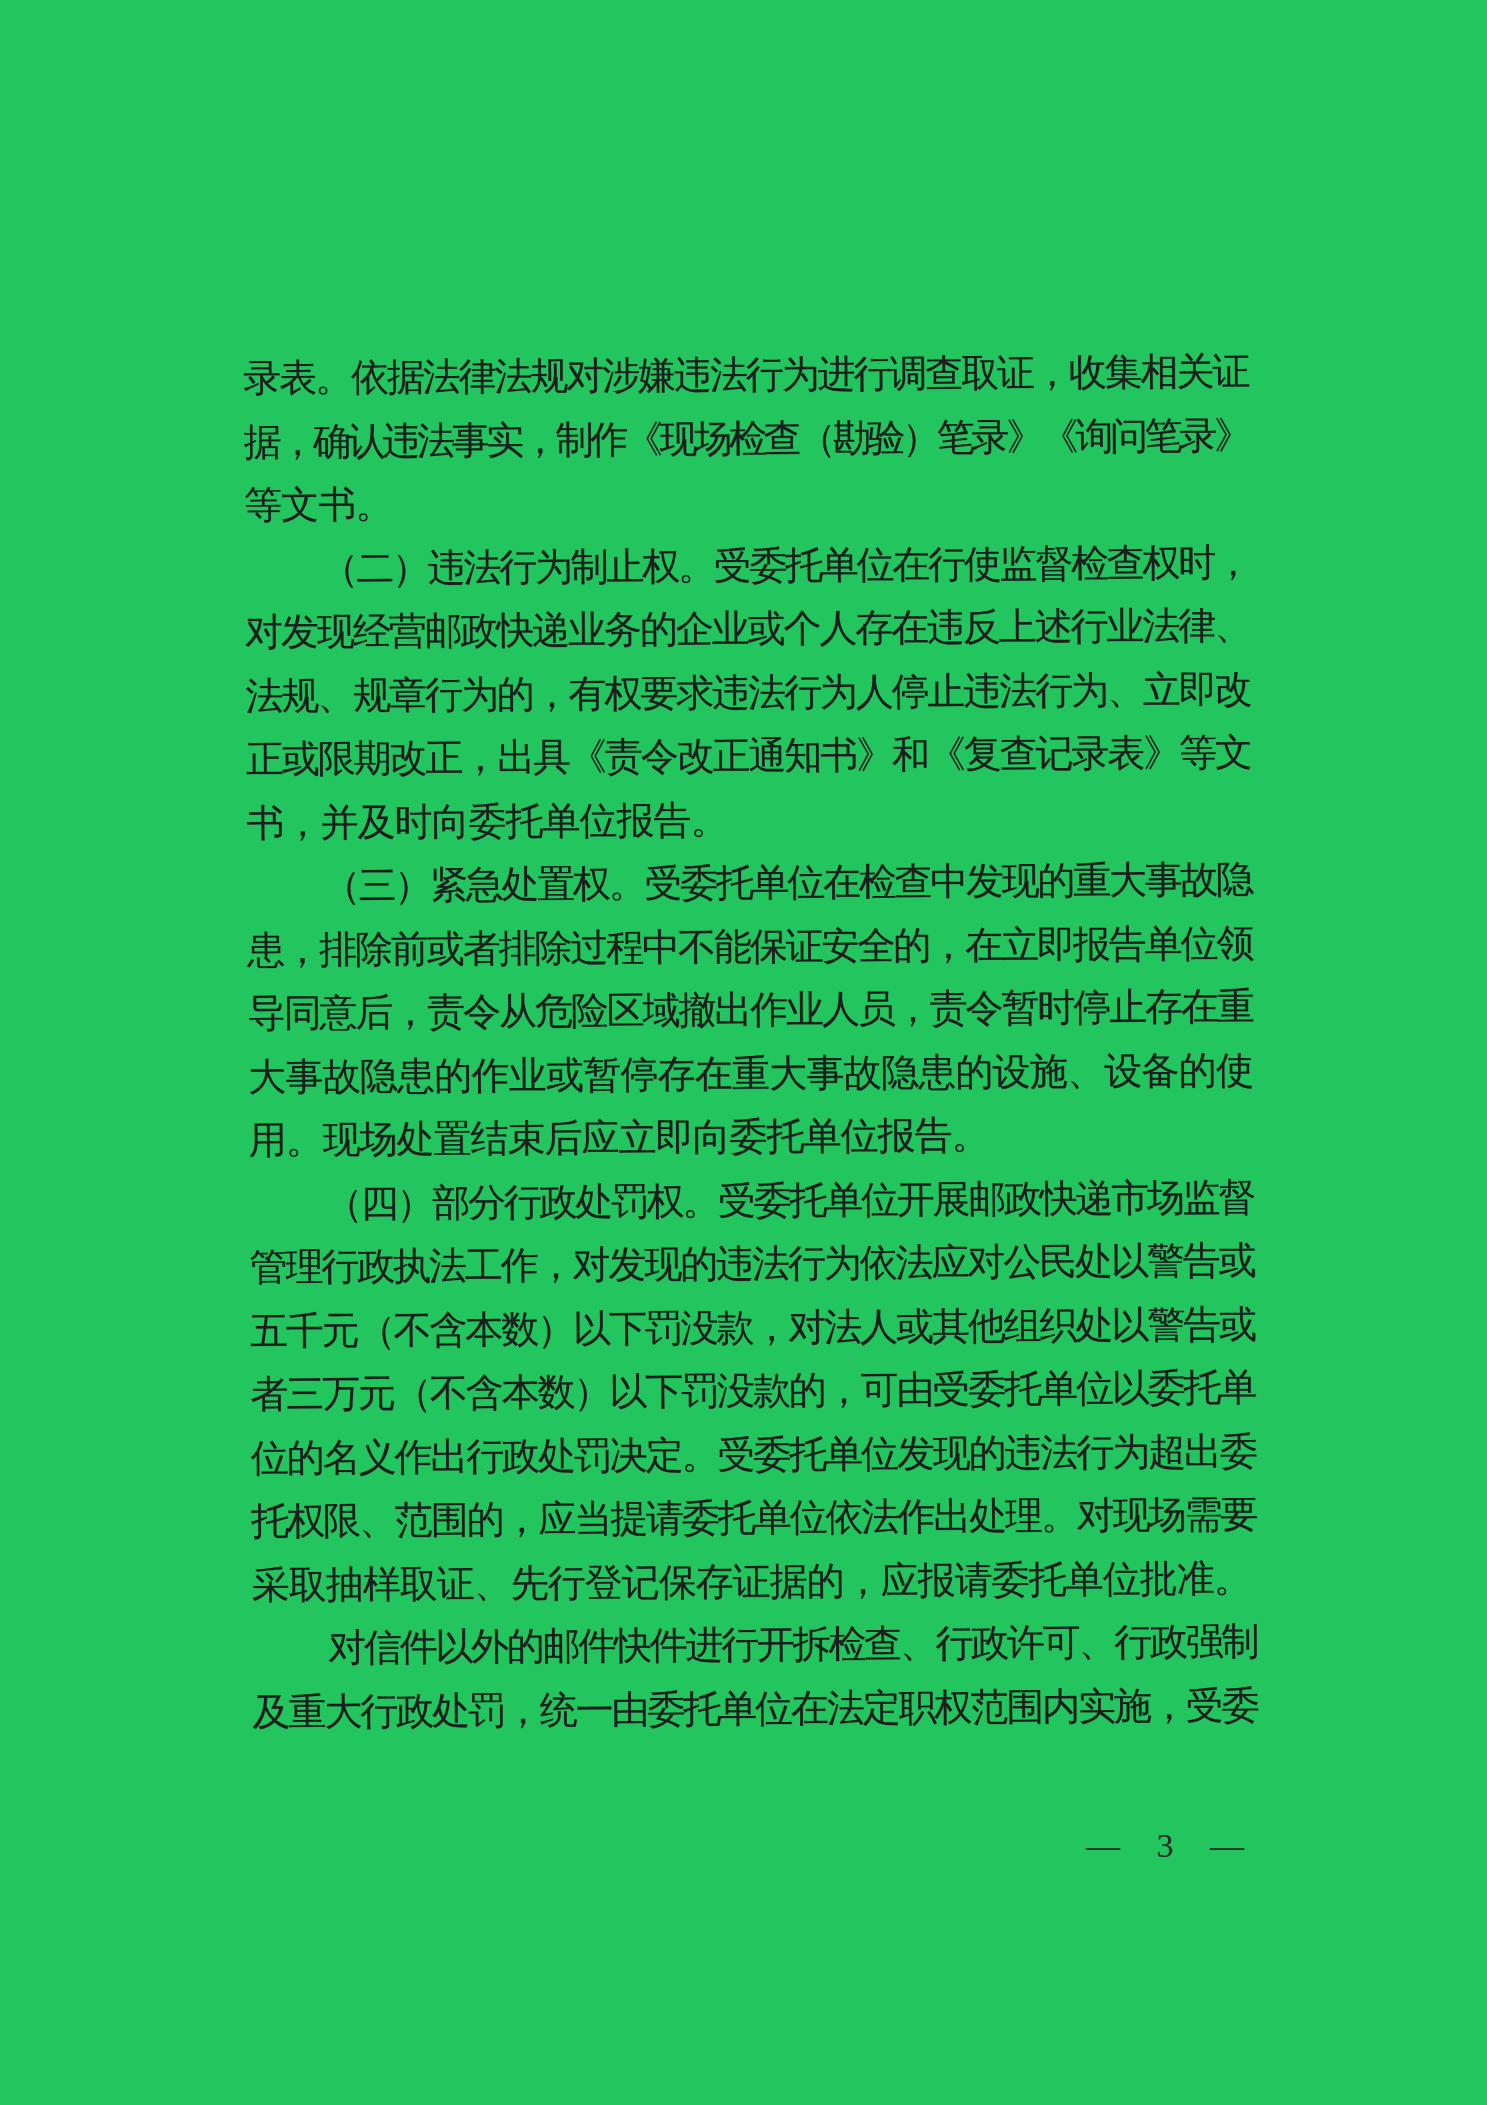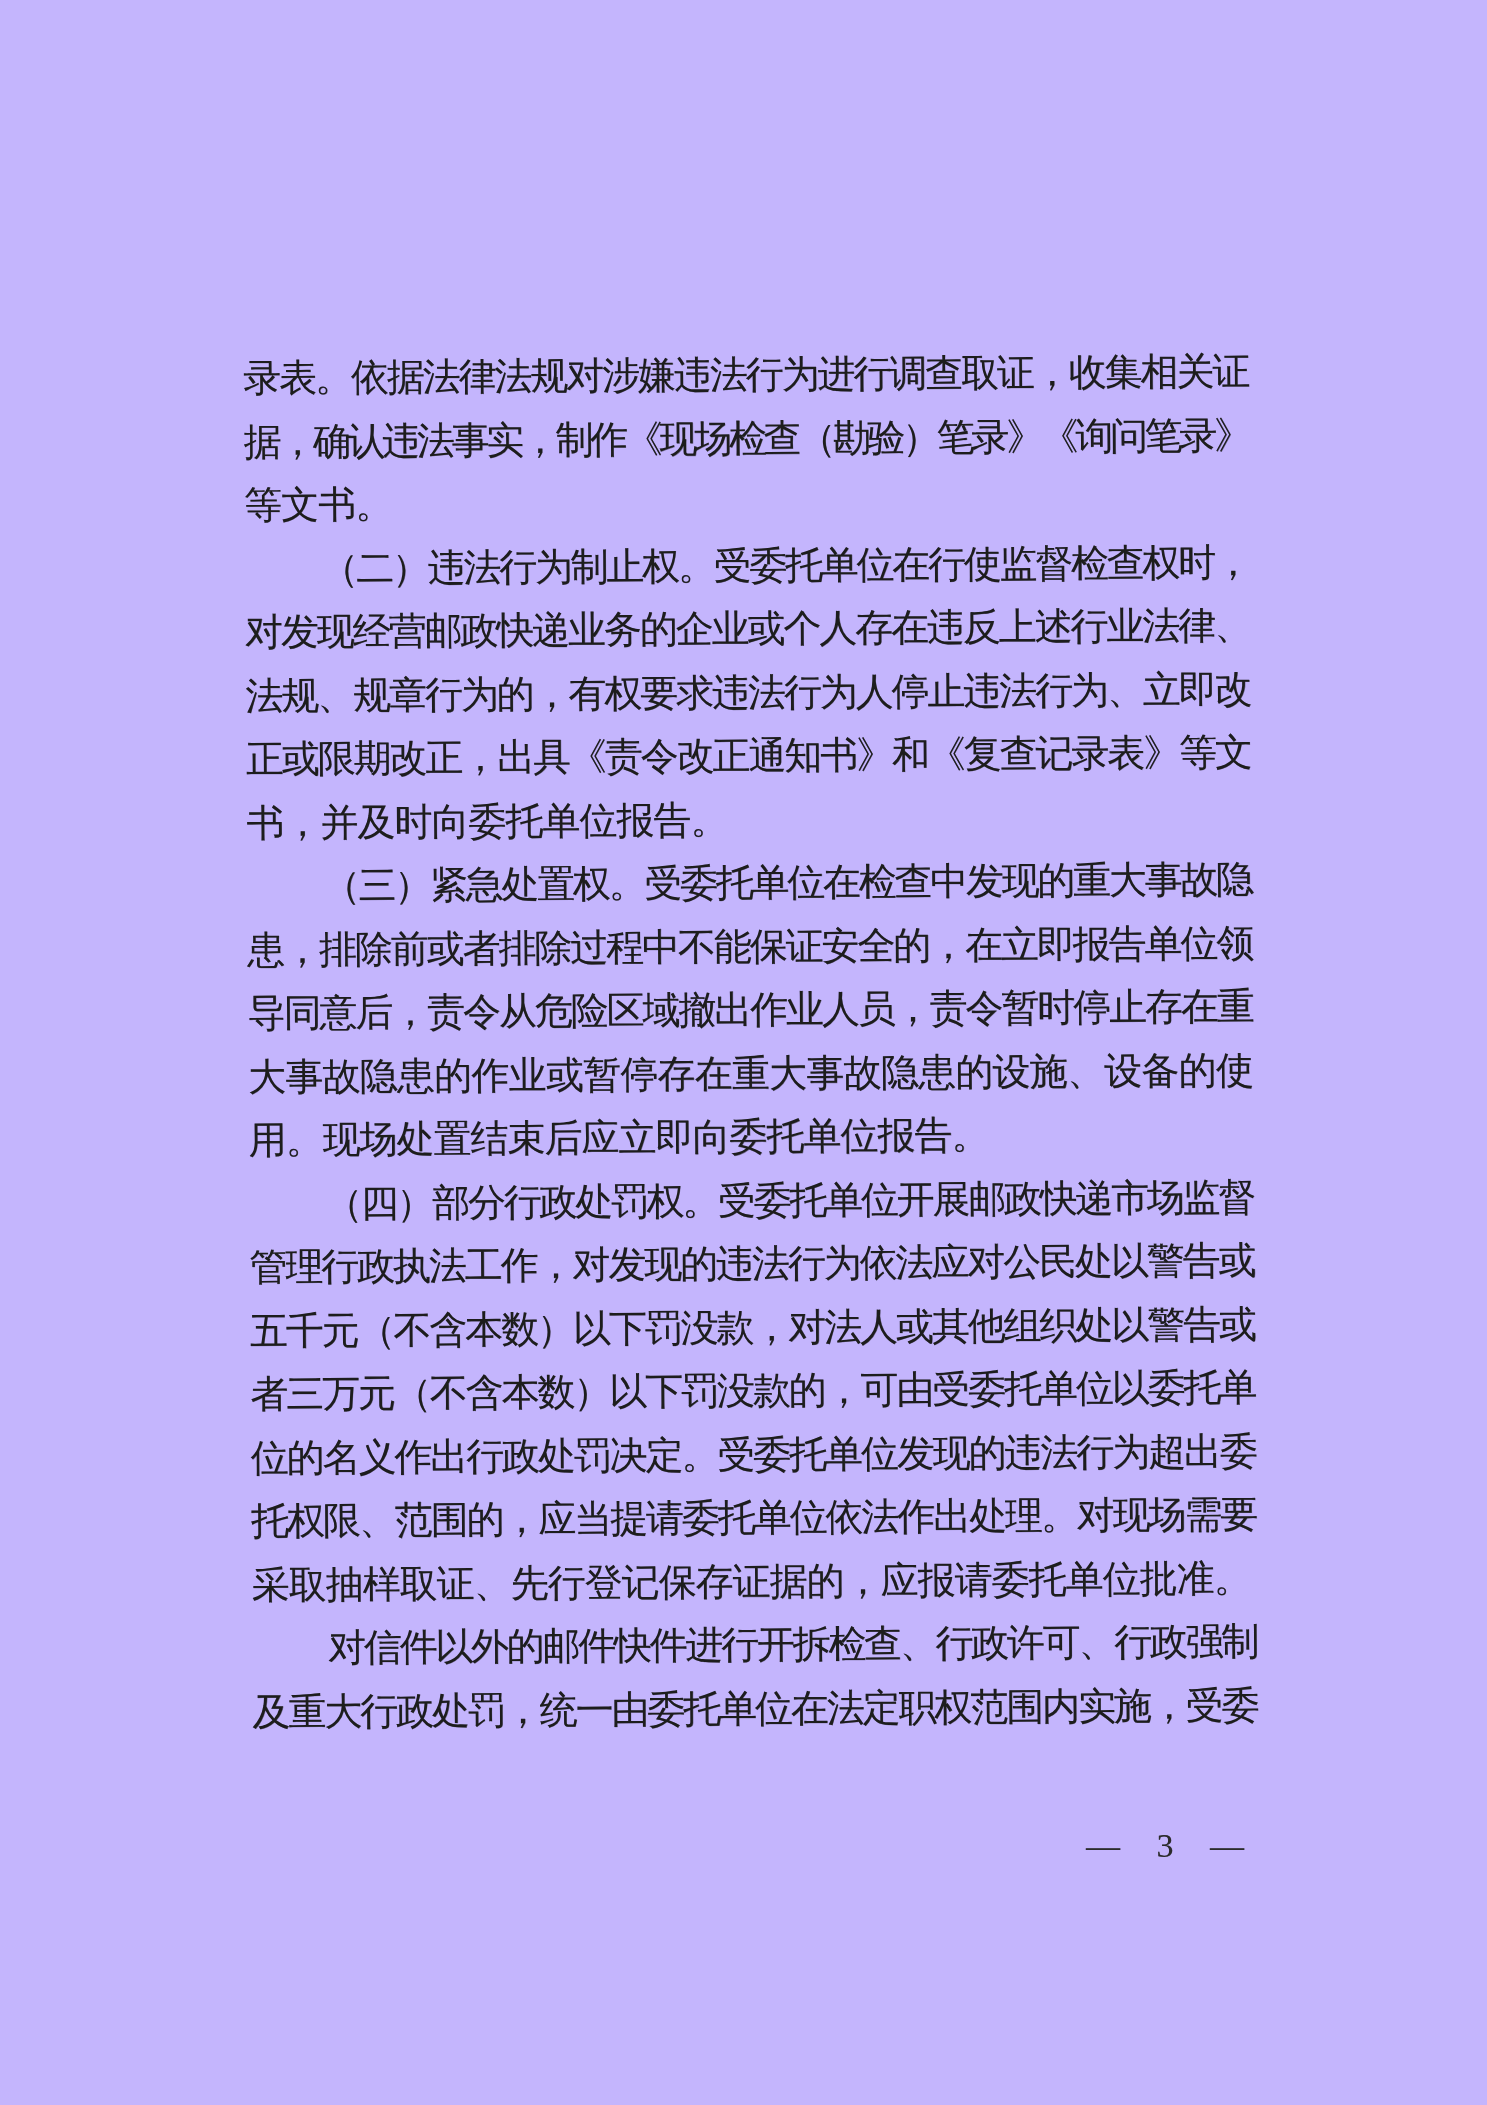--- a/index.html
+++ b/index.html
@@ -4,21 +4,21 @@
 <style>
   html, body {
     margin: 0;
     padding: 0;
     background: #ffffff;
   }
   .page {
     position: relative;
     width: 1487px;
     height: 2105px;
-    background: #c4b5fd;
+    background: #22c55e;
     overflow: hidden;
     font-family: "Liberation Serif", "DejaVu Serif", serif;
   }
   .text-block {
     position: absolute;
     left: 243px;
     top: 347px;
     width: 1005px;
     font-size: 38px;
     line-height: 63.5px;

